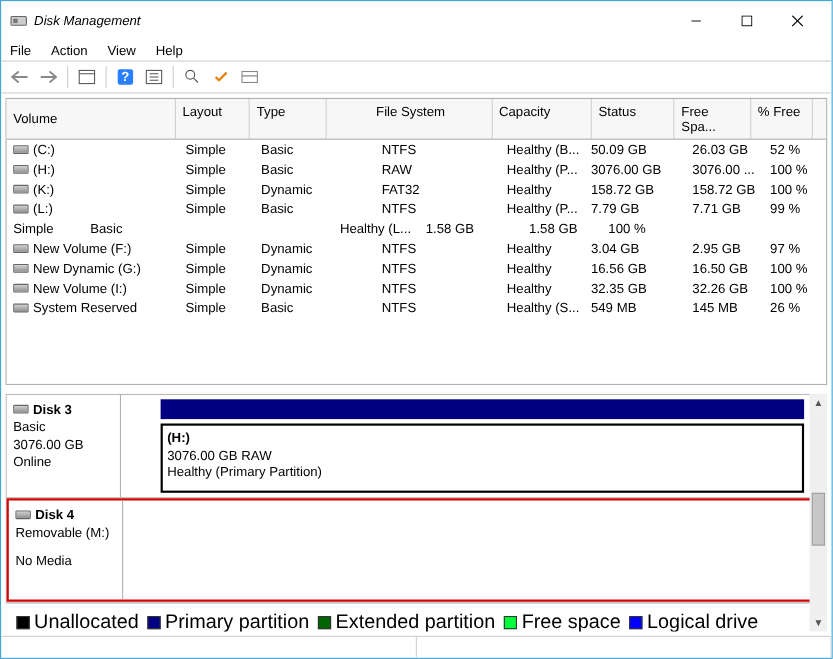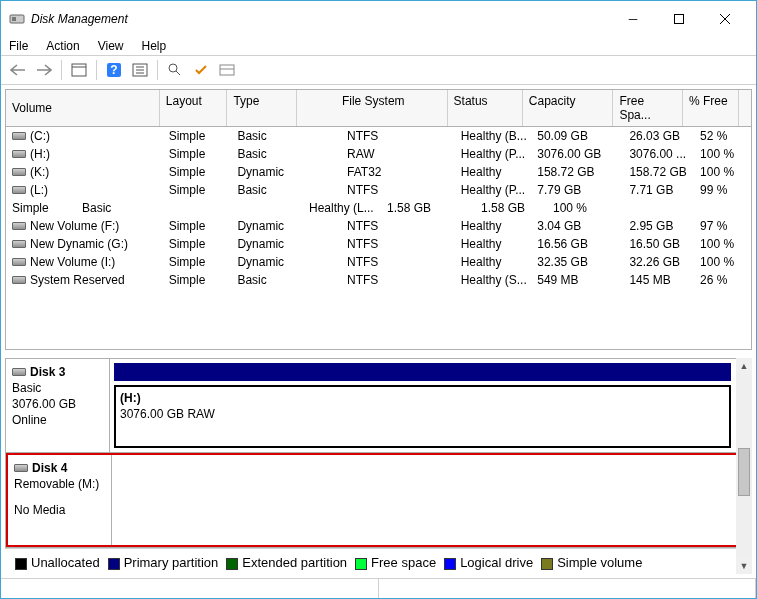--- a/index.html
+++ b/index.html
@@ -27,31 +27,31 @@
 .col-layout { width: 70px; }
 .col-type { width: 72px; }
 .col-fs { width: 116px; margin-left: 39px; }
 .col-status { width: 78px; }
 .col-cap { width: 94px; }
 .col-free { width: 72px; }
 .col-pfree { width: 58px; }
 .disk-glyph { width: 14px; height: 8px; background: linear-gradient(#d0d0d0,#909090); border: 1px solid #666; border-radius: 1px; flex: 0 0 14px; }
 .bottom-pane { flex: 1; margin: 4px; position: relative; overflow: hidden; display: flex; flex-direction: column; }
 .disk-rows { border: 1px solid #b0b0b0; }
-.disk-row { display: flex; min-height: 94px; border-bottom: 1px solid #b0b0b0; }
+.disk-row { display: flex; min-height: 94px; border-bottom: 1px solid #b0b0b0; gap: 32px; }
 .disk-side { width: 104px; border-right: 1px solid #b0b0b0; padding: 6px; font-size: 12px; display: flex; flex-direction: column; gap: 2px; }
 .disk-side .dname { font-weight: bold; display: flex; align-items: center; gap: 4px; }
 .disk-main { flex: 1; padding: 4px; display: flex; flex-direction: column; gap: 4px; position: relative; }
 .cap-bar { height: 18px; background: #000080; }
 .part-box { border: 2px solid #000; flex: 1; padding: 4px; font-size: 12px; line-height: 1.3; }
 .part-box .pvol { font-weight: bold; }
 .disk4 { border: 2px solid #d40000; }
 .legend { display: flex; align-items: center; flex-wrap: wrap; gap: 8px; padding: 6px 10px; border-top: 1px solid #d0d0d0; margin-top: auto; }
 .legend .sw { width: 12px; height: 12px; border: 1px solid #333; display: inline-block; margin-right: 4px; vertical-align: middle; }
-.legend span { font-size: 13px; display: inline-flex; align-items: flex-end; }
+.legend span { font-size: 18px; display: inline-flex; align-items: center; }
 .statusbar { display: flex; height: 20px; border-top: 1px solid #d0d0d0; }
 .statusbar div { border-right: 1px solid #d0d0d0; flex: 1; }
 .scroll-track { position: absolute; right: 0; top: 0; bottom: 0; width: 16px; background: #efefef; display: flex; flex-direction: column; }
 .scroll-track .btn { height: 16px; background: #f0f0f0; display: flex; align-items: center; justify-content: center; font-size: 9px; color: #555; }
 .scroll-track .thumb { flex: 1; position: relative; }
 .scroll-track .thumb::after { content:""; position:absolute; left:2px; right:2px; top:40%; height:46px; background:#c7c7c7; border:1px solid #a0a0a0; }
 </style>
 </head>
 <body>
 
@@ -138,22 +138,22 @@
       </svg>
     </div>
 </div>
 
 <div class="top-pane">
   <div class="table-header">
     <div class="th col-vol">Volume</div>
     <div class="th col-layout">Layout</div>
     <div class="th col-type">Type</div>
     <div class="th col-fs">File System</div>
+    <div class="th col-cap">Capacity</div>
     <div class="th col-status">Status</div>
-    <div class="th col-cap">Capacity</div>
     <div class="th col-free">Free Spa...</div>
     <div class="th col-pfree">% Free</div>
     <div class="th" style="flex:1;border-right:none"></div>
   </div>
   <div class="table-body" id="vol-body">
       <div class="row">
         <div class="td col-vol">
           <span class="disk-glyph"></span>
           <span>(C:)</span>
         </div>
@@ -279,20 +279,21 @@
           </div>
       <div>Basic</div>
       <div>3076.00 GB</div>
       <div>Online</div>
     </div>
     <div class="disk-main" style="padding-right:20px">
       <div class="cap-bar"></div>
       <div class="part-box">
         <div class="pvol">(H:)</div>
         <div>3076.00 GB RAW</div>
+        <div>Healthy (Primary Partition)</div>
       </div>
     </div>
   </div>
   <div class="disk-row disk4">
     <div class="disk-side">
       <div class="dname">
             <span class="disk-glyph"></span>
             <span>Disk 4</span>
           </div>
       <div>Removable (M:)</div>

